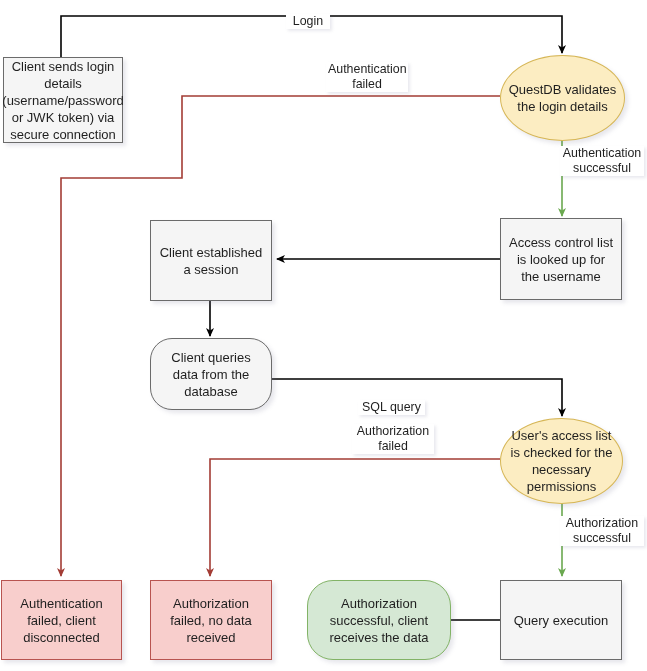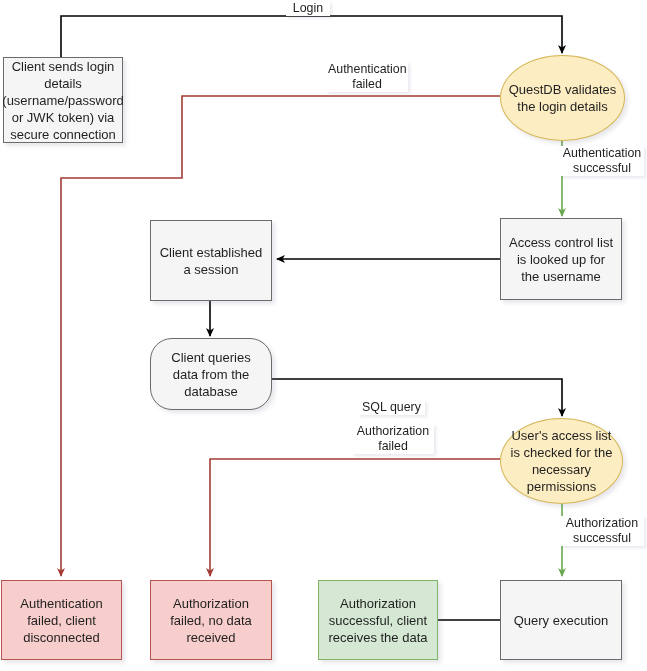--- a/index.html
+++ b/index.html
@@ -131,29 +131,29 @@
   </div>
 
   <div class="node fail" style="left:1px; top:580px; width:121px; height:80px;">
     <span>Authentication failed, client disconnected</span>
   </div>
 
   <div class="node fail" style="left:150px; top:580px; width:122px; height:80px;">
     <span>Authorization failed, no data received</span>
   </div>
 
-  <div class="node ok" style="left:318px; top:580px; width:120px; height:80px;">
+  <div class="node ok" style="left:307px; top:580px; width:144px; height:80px;border-radius:26px;">
     <span>Authorization successful, client receives the data</span>
   </div>
 
   <div class="node box" style="left:500px; top:580px; width:122px; height:80px;">
     <span>Query execution</span>
   </div>
 
-  <div class="edge-label" style="left:286px; top:1px; width:40px;">Login</div>
+  <div class="edge-label" style="left:286px; top:14px; width:40px;">Login</div>
 
   <div class="edge-label" style="left:326px; top:62px; width:78px;">Authentication
 failed</div>
 
   <div class="edge-label" style="left:560px; top:146px; width:80px;">Authentication
 successful</div>
 
   <div class="edge-label" style="left:358px; top:360px; width:63px;margin-top:40px;">SQL query</div>
 
   <div class="edge-label" style="left:352px; top:424px; width:78px;">Authorization

